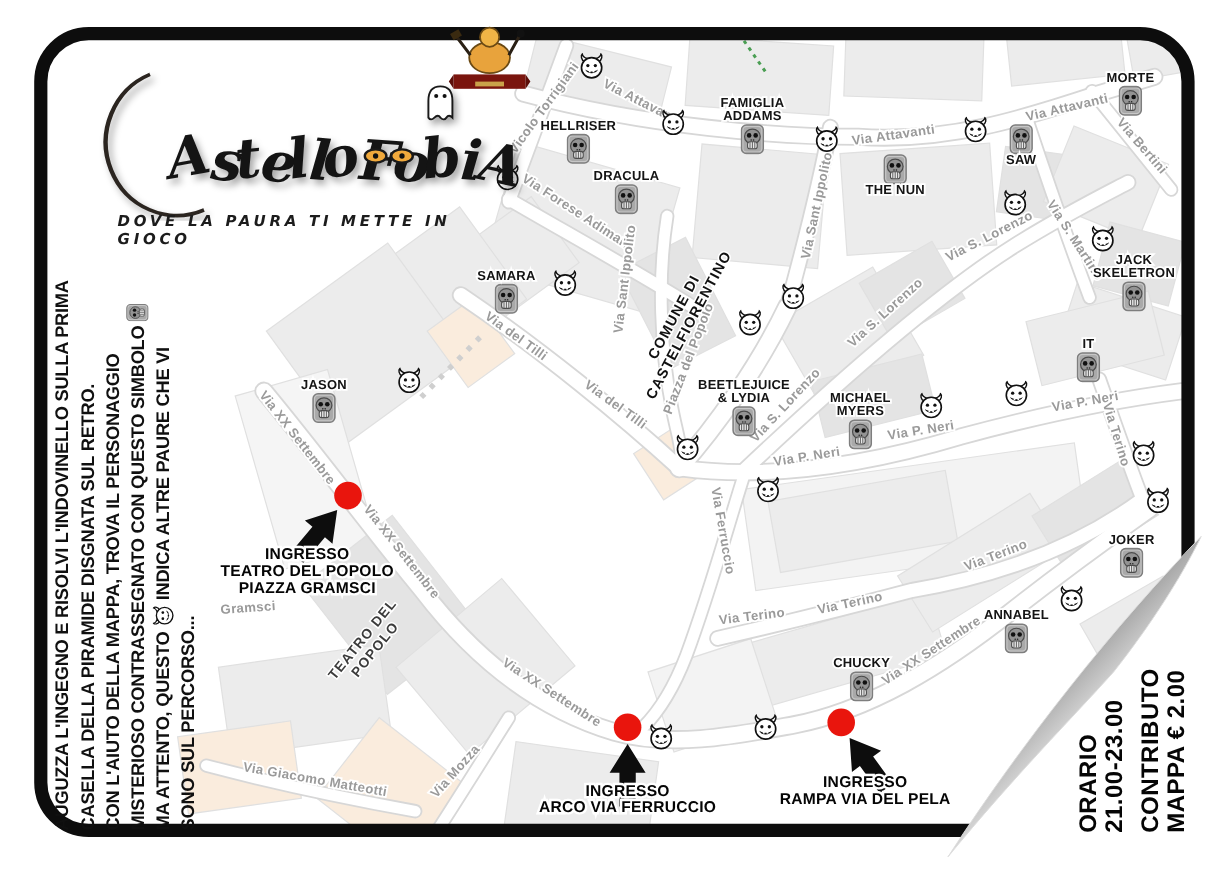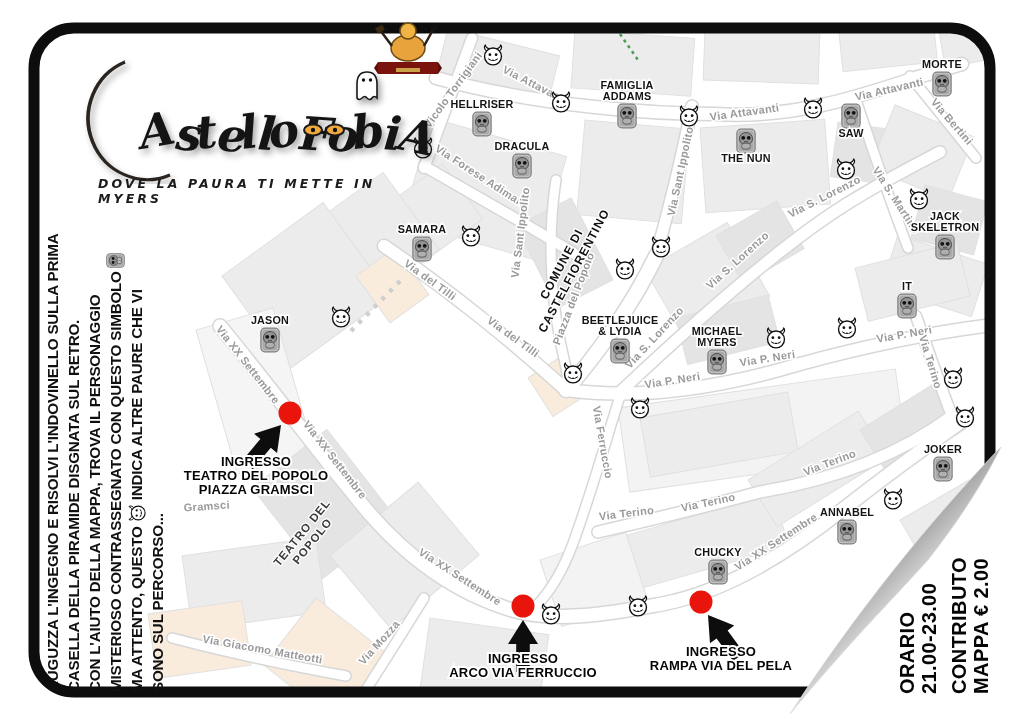--- a/index.html
+++ b/index.html
@@ -311,21 +311,21 @@
         </g>
 
         <g>
           <path d="M307,40 q0,-12 10,-12 q10,0 10,12 l0,14 q-3,-3 -5,0 q-2,3 -5,0 q-2,-3 -5,0 q-3,3 -5,0 Z" fill="#fff" stroke="#191919" stroke-width="1.6"></path>
           <circle cx="313.5" cy="36" r="1.7" fill="#111"></circle>
           <circle cx="320.5" cy="36" r="1.7" fill="#111"></circle>
         </g>
       </g>
     </svg>
   </div>
-  <div id="tagline">DOVE LA PAURA TI METTE IN MYERS</div>
+  <div id="tagline">DOVE LA PAURA TI METTE IN GIOCO</div>
 
   <svg style="position:absolute;left:372px;top:18px" width="72" height="64" viewBox="0 0 72 64">
     <rect x="6" y="44" width="60" height="12" fill="#7a150e"></rect>
     <path d="M6,44 l-4,6 4,6 Z M66,44 l4,6 -4,6 Z" fill="#5d0f0a"></path>
     <ellipse cx="36" cy="30" rx="17" ry="13" fill="#e8a33c" stroke="#6b4a14" stroke-width="1.5"></ellipse>
     <circle cx="36" cy="13" r="8" fill="#f0b446" stroke="#6b4a14" stroke-width="1.5"></circle>
     <path d="M20,28 L8,12 M52,28 L62,10" stroke="#2a2015" stroke-width="2.5"></path>
     <circle cx="62" cy="10" r="3.4" fill="#111"></circle>
     <rect x="4" y="8" width="8" height="6" fill="#3a2a10" transform="rotate(-30 8 11)"></rect>
     <rect x="24" y="50" width="24" height="4" fill="#caa24a"></rect>

